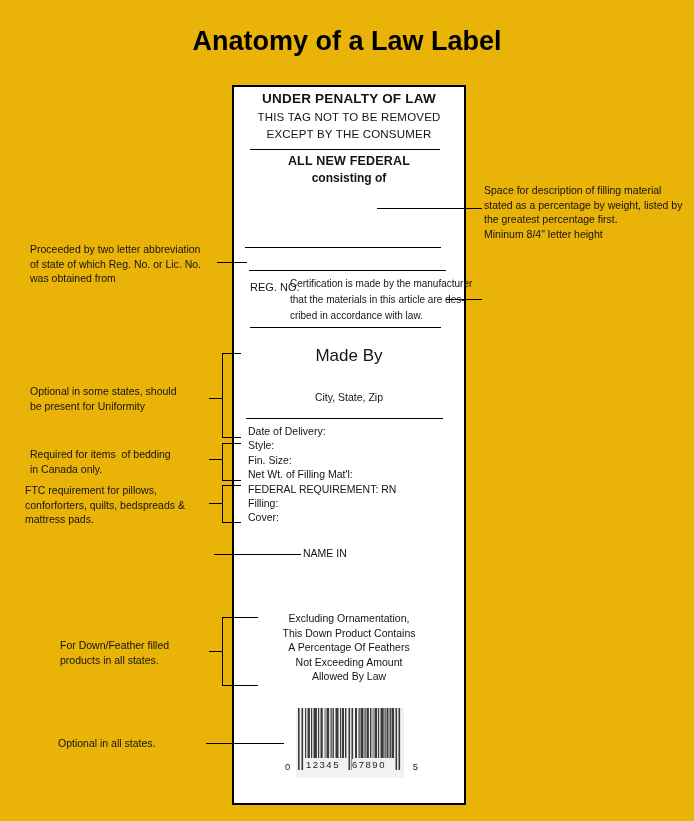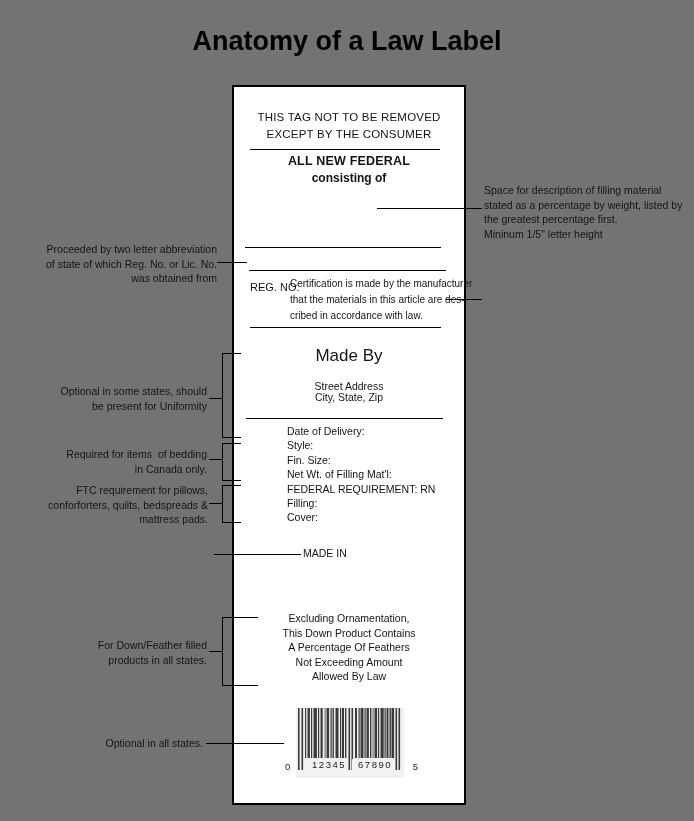--- a/index.html
+++ b/index.html
@@ -1,17 +1,17 @@
 <!DOCTYPE html>
 <html><head>
 <meta charset="utf-8">
 <style>
   html,body { margin:0; padding:0; background:#ffffff; }
   .canvas {
-    position:relative; width:694px; height:821px; background:#737373;
+    position:relative; width:694px; height:821px; background:#eab308;
     font-family:"Liberation Sans", sans-serif; color:#141414; overflow:hidden;
   }
   .abs { position:absolute; }
   .page-title {
     top:26px; left:0; width:694px; text-align:center;
     font-size:27px; font-weight:bold; color:#000;
   }
   .label-box {
     left:232px; top:85px; width:234px; height:720px;
     border:2px solid #000; box-sizing:border-box; background:#fff;
@@ -28,67 +28,67 @@
   .regno     { font-size:11px; }
   .cert      { font-size:10px; line-height:16px; white-space:pre-line; }
   .madeby    { font-size:17px; }
   .company   { font-size:12.5px; font-weight:bold; }
   .addr      { font-size:10.5px; line-height:11px; }
   .detail    { font-size:10.5px; line-height:14.4px; }
   .madein    { font-size:10.5px; }
   .downtext  { font-size:10.5px; line-height:14.6px; white-space:pre-line; }
   
   .ann { font-size:10.5px; line-height:14.5px; white-space:pre; color:#141414; }
-  .ann.r { text-align:right; }
+  .ann.r { text-align:left; }
   
   .barcode { left:296px; top:708px; width:108px; height:70px; background:#f2f2f2; }
   .barcode svg { display:block; }
   .bc-digit { position:absolute; font-size:9.5px; color:#222; }
-  .bc-group { position:absolute; top:51px; width:40px; text-align:right;
+  .bc-group { position:absolute; top:51px; width:40px; text-align:left;
               font-size:9.5px; letter-spacing:1.5px; color:#222; background:#f2f2f2; }
 </style>
 </head>
 <body>
 
 <div class="canvas">
 
   <div class="abs page-title">Anatomy of a Law Label</div>
 
   <div class="abs label-box"></div>
 
+  <div class="abs ctr penalty" style="top:91px">UNDER PENALTY OF LAW</div>
   <div class="abs ctr tagline" style="top:111px">THIS TAG NOT TO BE REMOVED</div>
   <div class="abs ctr tagline" style="top:128px">EXCEPT BY THE CONSUMER</div>
   <div class="h" style="left:250px; top:149px; width:190px;"></div>
   <div class="abs ctr allnew" style="top:154px">ALL NEW FEDERAL</div>
   <div class="abs ctr consist" style="top:171px">consisting of</div>
 
   <div class="h" style="left:245px; top:247px; width:196px;"></div>
   <div class="abs regno" style="left:250px; top:253px;margin-top:28px;">REG. NO.</div>
   <div class="h" style="left:249px; top:270px; width:197px;"></div>
   <div class="abs cert" style="left:250px; top:276px; width:204px;margin-left:40px;">Certification is made by the manufacturer
 that the materials in this article are des-
 cribed in accordance with law.</div>
   <div class="h" style="left:250px; top:327px; width:191px;"></div>
 
   <div class="abs ctr madeby" style="top:346px">Made By</div>
-  <div class="abs ctr addr" style="top:381px">Street Address</div>
   <div class="abs ctr addr" style="top:392px">City, State, Zip</div>
   <div class="h" style="left:246px; top:418px; width:197px;"></div>
 
-  <div class="abs" style="left:248px; top:424px;margin-left:39px;">
+  <div class="abs" style="left:248px; top:424px;">
     <div class="detail">Date of Delivery:</div>
     <div class="detail">Style:</div>
     <div class="detail">Fin. Size:</div>
     <div class="detail">Net Wt. of Filling Mat'l:</div>
     <div class="detail">FEDERAL REQUIREMENT: RN</div>
     <div class="detail">Filling:</div>
     <div class="detail">Cover:</div>
   </div>
 
-  <div class="abs madein" style="left:303px; top:547px;">MADE IN</div>
+  <div class="abs madein" style="left:303px; top:547px;">NAME IN</div>
 
   <div class="abs ctr downtext" style="top:611px">Excluding Ornamentation,
 This Down Product Contains
 A Percentage Of Feathers
 Not Exceeding Amount
 Allowed By Law</div>
 
   <div class="abs barcode">
     <svg width="108" height="62" viewBox="0 0 108 62">
       <g fill="#3a3a3a">
@@ -144,21 +144,21 @@
   <div class="abs ann r" style="left:25px; top:483px; width:183px;">FTC requirement for pillows,
 conforforters, quilts, bedspreads &amp;
 mattress pads.</div>
   <div class="abs ann r" style="left:60px; top:638px; width:147px;">For Down/Feather filled
 products in all states.</div>
   <div class="abs ann r" style="left:58px; top:736px; width:145px;">Optional in all states.</div>
 
   <div class="abs ann" style="left:484px; top:183px; width:208px;">Space for description of filling material
 stated as a percentage by weight, listed by
 the greatest percentage first.
-Mininum 1/5" letter height</div>
+Mininum 8/4" letter height</div>
 
   <div class="h" style="left:377px; top:208px; width:105px;"></div>
   <div class="h" style="left:446px; top:299px; width:36px;"></div>
 
   <div class="h" style="left:217px; top:262px; width:30px;"></div>
   <div class="h" style="left:214px; top:554px; width:87px;"></div>
   <div class="h" style="left:206px; top:743px; width:78px;"></div>
 
   <div class="v" style="left:222px; top:353px; height:85px;"></div>
   <div class="h" style="left:222px; top:353px; width:19px;"></div>

